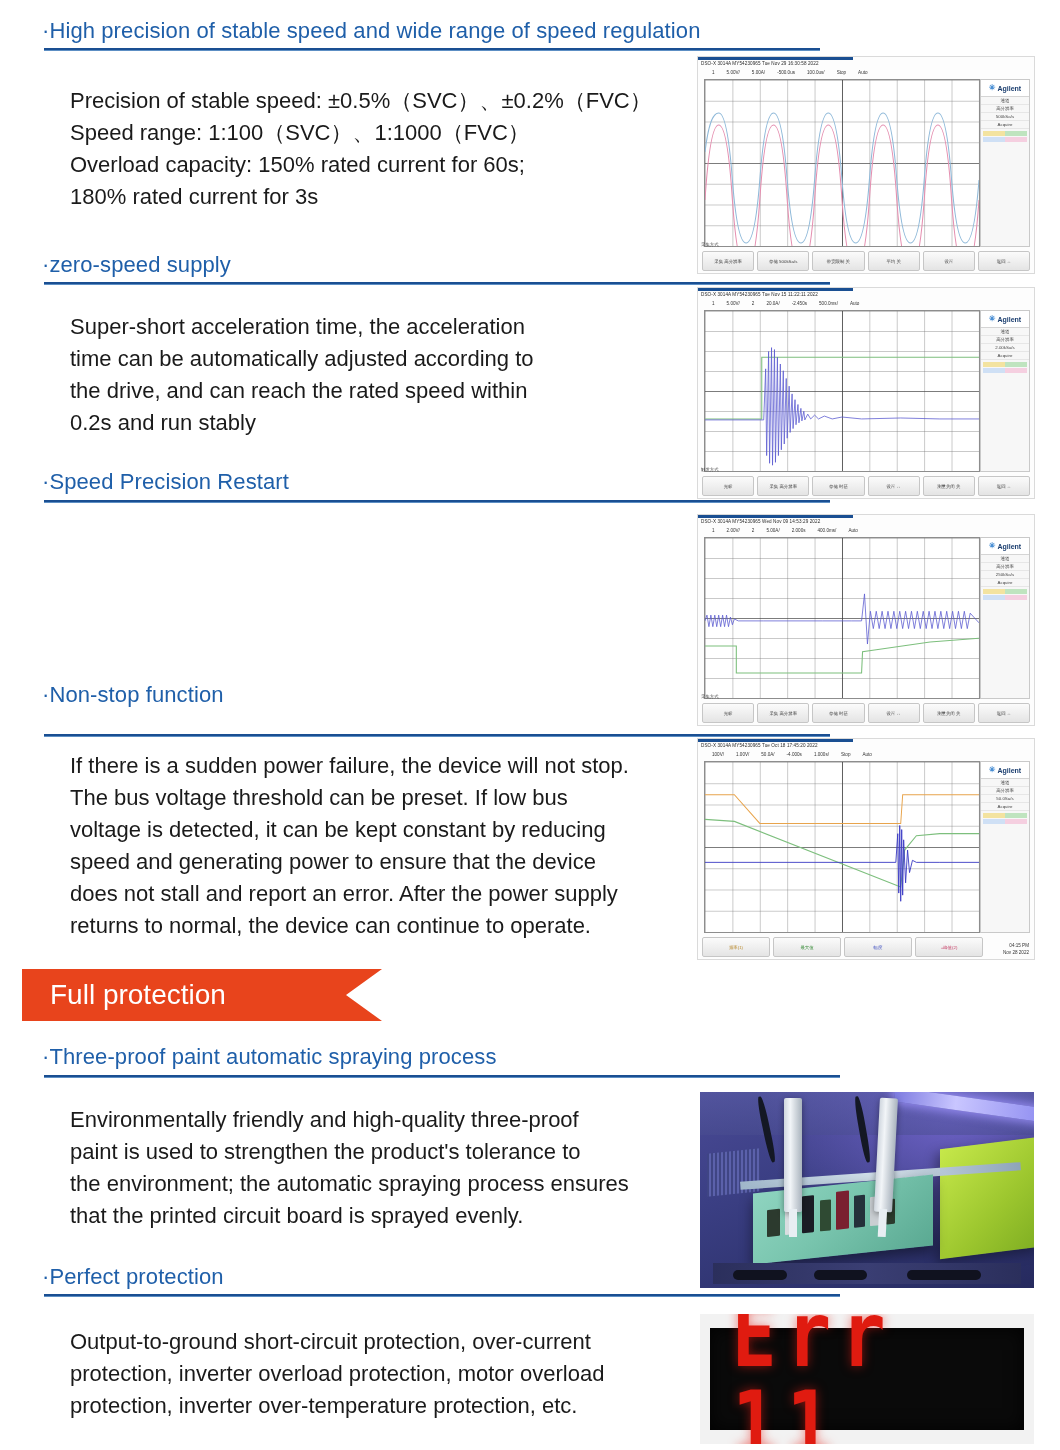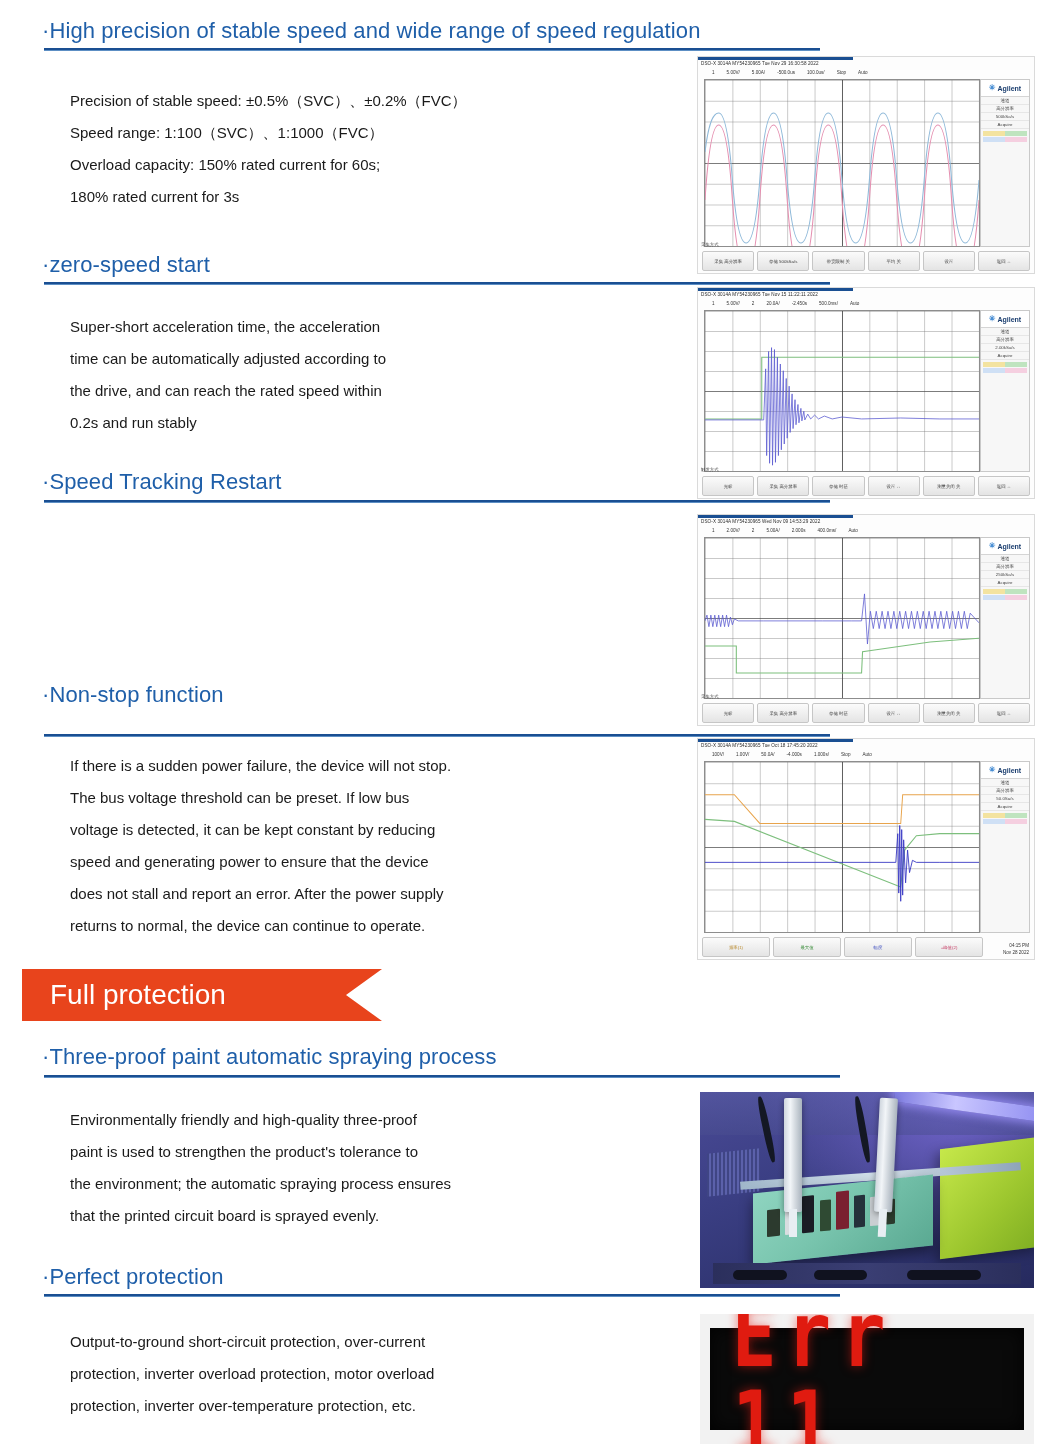--- a/index.html
+++ b/index.html
@@ -45,21 +45,21 @@
     left: 0; right: 0;
     top: 2px;
     height: 1px;
     background: #5d8fc4;
   }
 
   
   .body-text {
     position: absolute;
     left: 70px;
-    font-size: 15px;
+    font-size: 22px;
     line-height: 32px;
     color: #1a1a1a;
     white-space: pre-line;
   }
 
   
   .ribbon {
     position: absolute;
     left: 22px;
     top: 969px;
@@ -316,28 +316,28 @@
 
 <div class="page">
 
   <div class="section-head" style="top:18px;">·High precision of stable speed and wide range of speed regulation</div>
   <div class="rule" style="top:48px; width:776px;"></div>
   <div class="body-text" style="top:85px;">Precision of stable speed: ±0.5%（SVC）、±0.2%（FVC）
 Speed range: 1:100（SVC）、1:1000（FVC）
 Overload capacity: 150% rated current for 60s;
 180% rated current for 3s</div>
 
-  <div class="section-head" style="top:252px;">·zero-speed start</div>
+  <div class="section-head" style="top:252px;">·zero-speed supply</div>
   <div class="rule" style="top:282px; width:786px;"></div>
   <div class="body-text" style="top:311px;">Super-short acceleration time, the acceleration
 time can be automatically adjusted according to
 the drive, and can reach the rated speed within
 0.2s and run stably</div>
 
-  <div class="section-head" style="top:469px;">·Speed Tracking Restart</div>
+  <div class="section-head" style="top:469px;">·Speed Precision Restart</div>
   <div class="rule" style="top:500px; width:786px;"></div>
 
   <div class="section-head" style="top:682px;text-align:right;">·Non-stop function</div>
   <div class="rule" style="top:734px; width:786px;"></div>
   <div class="body-text" style="top:750px;">If there is a sudden power failure, the device will not stop.
 The bus voltage threshold can be preset. If low bus
 voltage is detected, it can be kept constant by reducing
 speed and generating power to ensure that the device
 does not stall and report an error. After the power supply
 returns to normal, the device can continue to operate.</div>

